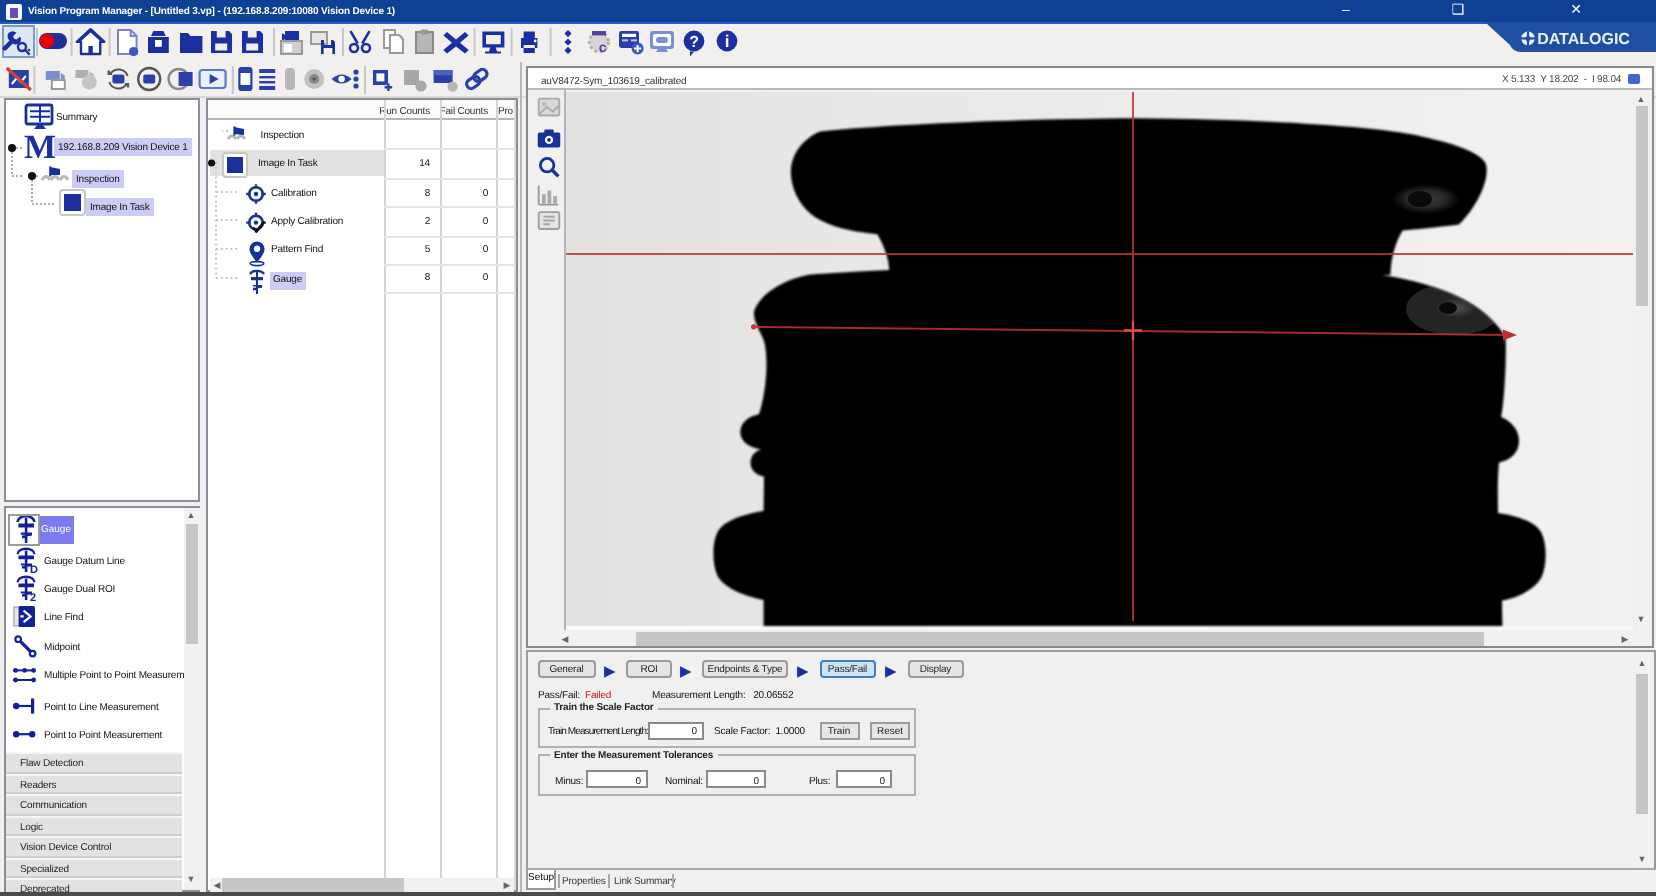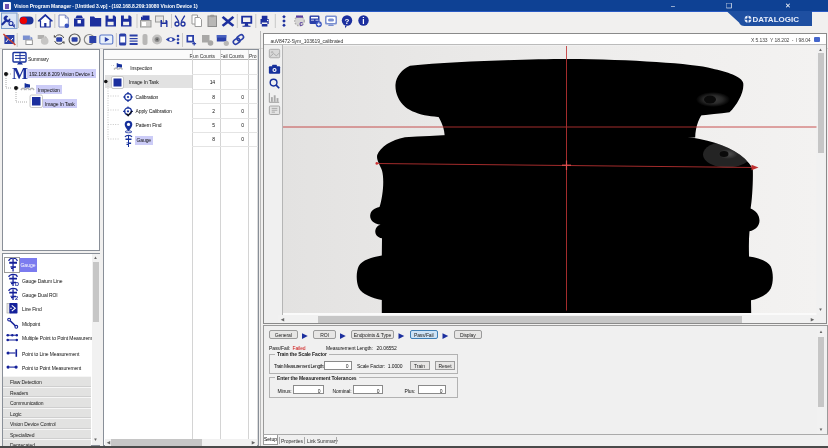--- a/index.html
+++ b/index.html
@@ -7,21 +7,21 @@
 
 #title{position:absolute;left:0;top:0;width:828px;height:12px;background:#0e4194;border-bottom:0;}
 #title .strip{position:absolute;left:0;top:10.5px;width:828px;height:1.5px;background:#2a5ac4;}
 #title .txt{position:absolute;left:14px;top:2.8px;font-size:5px;font-weight:bold;letter-spacing:-0.08px;color:#fff;white-space:nowrap;}
 #ticon{position:absolute;left:3px;top:2px;width:8px;height:8px;background:#f5f5fa;border-radius:1px;}
 #ticon:after{content:"";position:absolute;left:2px;top:1.5px;width:4px;height:5px;background:#6a4fae;}
 .wbtn{position:absolute;top:0;height:12px;width:30px;color:#fff;font-size:7px;text-align:center;line-height:12px;}
 
 #tb1{position:absolute;left:0;top:12px;width:828px;height:19px;background:#f1f0ef;}
 #tb2{position:absolute;left:0;top:31px;width:828px;height:18px;background:#f1f0ef;border-bottom:1px solid #d9d8d7;}
-#logo{position:absolute;right:16px;top:11px;width:85px;height:25px;}
+#logo{position:absolute;right:0;top:11px;width:85px;height:25px;}
 
 .panel{position:absolute;background:#fff;border:1px solid #898f98;}
 #ltree{left:2px;top:49px;width:98px;height:202px;}
 #lbox{left:2px;top:253px;width:98px;height:193px;}
 #mid{left:103px;top:49px;width:156px;height:397px;}
 #imgp{left:263px;top:33px;width:564px;height:291px;border:1px solid #8a8a8a;background:#f0f0f0;}
 #botp{left:263px;top:325px;width:565px;height:110px;border:1px solid #9a9a9a;border-bottom:1px solid #aaa;background:#f0f0f0;}
 .t5{font-size:5px;letter-spacing:-0.1px;color:#111;white-space:nowrap;}
 .hl{background:#ccccf7;}
 .row{position:absolute;white-space:nowrap;}

